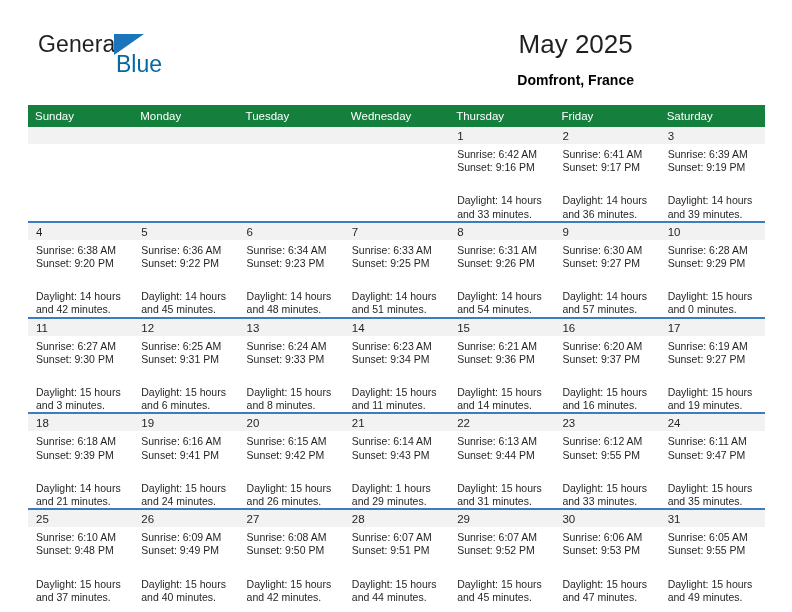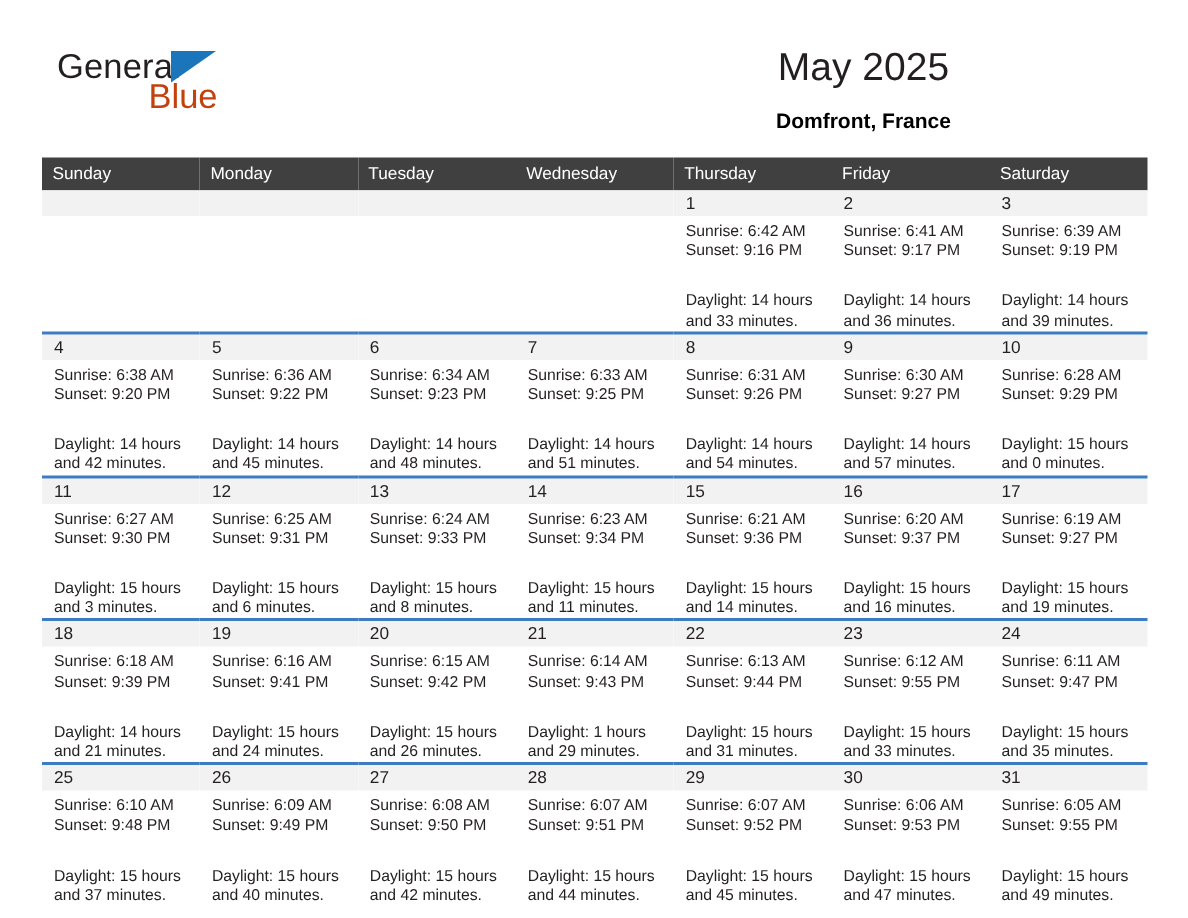--- a/index.html
+++ b/index.html
@@ -46,24 +46,24 @@
     display: inline-block;
     width: 0;
     height: 0;
     border-left: 30px solid #1b75bb;
     border-bottom: 21px solid transparent;
     vertical-align: -3px;
     margin-left: -7px;
   }
   .brand-blue {
     position: absolute;
-    left: 61px;
+    left: 78px;
     top: 20px;
     font-size: 23px;
-    color: #c2410c;
+    color: #0369a1;
     line-height: 24px;
   }
   .title-wrap {
     position: absolute;
     right: 10px;
     top: 0;
     text-align: center;
   }
   .title {
     font-size: 26px;
@@ -83,21 +83,21 @@
   
   .calendar {
     position: absolute;
     left: 28px;
     top: 105px;
     width: 737px;
     border-collapse: collapse;
     table-layout: fixed;
   }
   .calendar th {
-    background: #404040;
+    background: #15803d;
     color: #ffffff;
     font-size: 11.5px;
     font-weight: normal;
     text-align: left;
     padding: 5px 0 5px 7px;
     height: 19px;
     box-sizing: border-box;
   }
   .calendar td {
     vertical-align: top;

